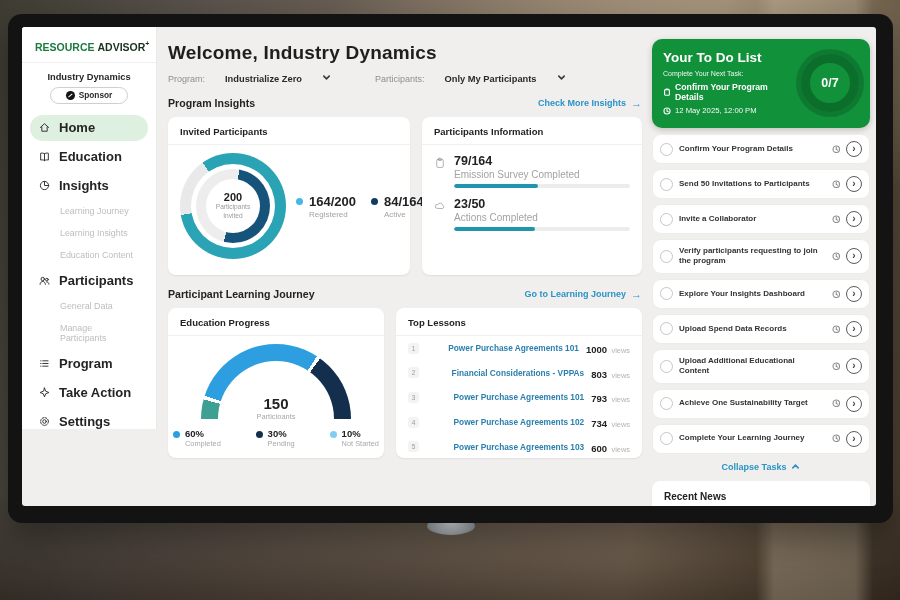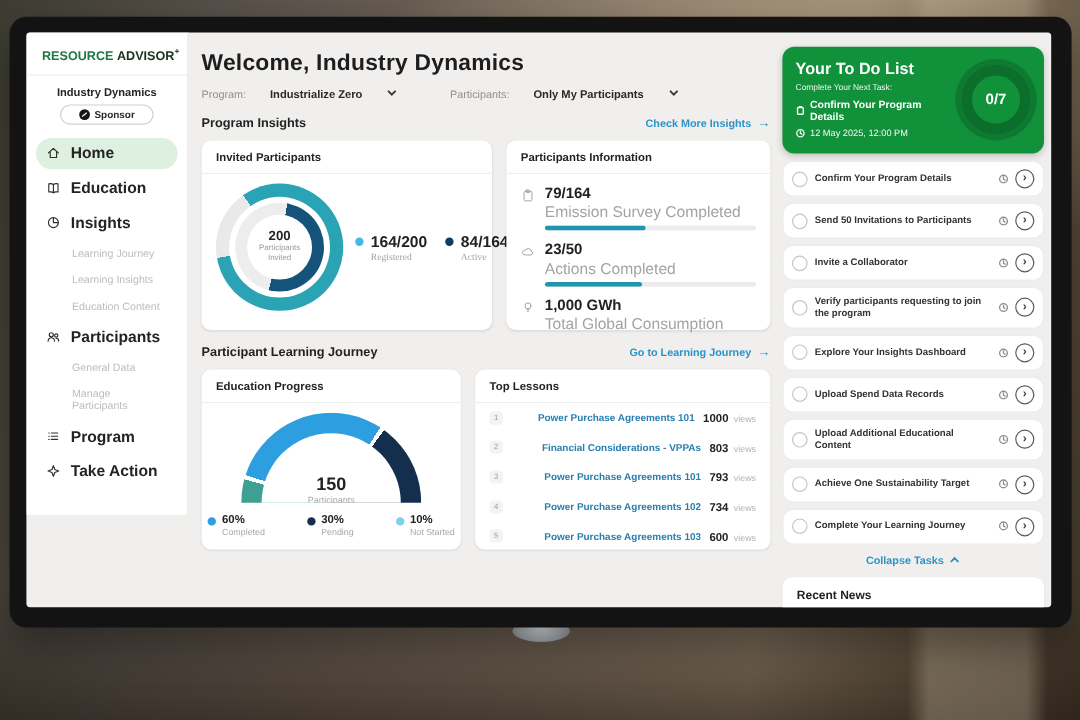--- a/index.html
+++ b/index.html
@@ -59,30 +59,30 @@
   .d-outer::after{content:"";position:absolute;inset:11px;background:#fff;border-radius:50%;}
   .d-inner{position:absolute;inset:16px;border-radius:50%;z-index:1;}
   .d-inner::after{content:"";position:absolute;inset:10px;background:#fff;border-radius:50%;}
   .d-center{position:absolute;inset:0;display:flex;flex-direction:column;align-items:center;justify-content:center;z-index:2;text-align:center;}
   .d-val{font-size:11px;font-weight:bold;color:#222;}
   .d-lab{font-size:6.6px;color:#9b9b9b;width:52px;line-height:1.3;}
   .dn-legend{display:flex;gap:15px;}
   .dn-item{display:flex;gap:6px;align-items:flex-start;}
   .dn-dot{width:7px;height:7px;border-radius:50%;margin-top:4px;flex:none;}
   .dn-val{font-size:13px;font-weight:bold;color:#222;}
-  .dn-lab{font-size:8px;color:#a3a3a3;margin-top:1px;font-family:Liberation Serif, serif;}
+  .dn-lab{font-size:8px;color:#a3a3a3;margin-top:1px;}
 
   
   .info-body{padding:9px 12px 0;display:flex;flex-direction:column;gap:8.5px;}
   .stat{display:flex;gap:8px;}
   .stat-ic{display:flex;margin-top:3px;}
   .stat-ic svg{width:12px;height:12px;fill:none;stroke:#9c9c9c;stroke-width:1.4;stroke-linecap:round;stroke-linejoin:round;}
   .stat-body{flex:1;}
   .stat-val{font-size:12.5px;font-weight:bold;color:#222;}
-  .stat-lab{font-size:13px;color:#a3a3a3;margin:1px 0 4px;}
+  .stat-lab{font-size:10px;color:#a3a3a3;margin:1px 0 4px;}
   .bar{height:4px;border-radius:2px;background:#ececec;overflow:hidden;}
   .bar i{display:block;height:100%;background:#1f96ad;border-radius:2px;}
 
   
   .gauge{position:relative;width:150px;height:75px;margin:8px auto 0;overflow:hidden;}
   .g-arc{position:absolute;left:0;top:0;width:150px;height:150px;border-radius:50%;}
   .g-arc::after{content:"";position:absolute;inset:17px;background:#fff;border-radius:50%;}
   .g-center{position:absolute;left:0;right:0;bottom:-2px;text-align:center;z-index:2;}
   .g-val{font-size:15px;font-weight:bold;color:#222;}
   .g-lab{font-size:7.5px;color:#a8a8a8;}
@@ -205,20 +205,29 @@
             <span>Program</span>
           </div>
           <div class="nav-item">
             <span class="nav-ic">
               <svg viewBox="0 0 22 22">
                 <path d="M11 3.5 l2 5.3 5.5 2.2 -5.5 2.2 -2 5.3 -2 -5.3 -5.5 -2.2 5.5 -2.2 z"></path>
               </svg>
             </span>
             <span>Take Action</span>
           </div>
+          <div class="nav-item">
+            <span class="nav-ic">
+              <svg viewBox="0 0 22 22">
+                <circle cx="11" cy="11" r="3"></circle>
+                <circle cx="11" cy="11" r="6.6" stroke-dasharray="3 2.2"></circle>
+              </svg>
+            </span>
+            <span>Settings</span>
+          </div>
         </nav>
     </aside>
 
     <main class="main">
       <h1>Welcome, Industry Dynamics</h1>
 
       <div class="filters">
         <div class="filter">
           <span>Program:</span>
           <span class="fvalue">Industrialize Zero</span>
@@ -299,32 +308,20 @@
                   </svg>
                 </span>
               <div class="stat-body">
                 <div class="stat-val">23/50</div>
                 <div class="stat-lab">Actions Completed</div>
                 <div class="bar">
                     <i style="width: 46%;"></i>
                   </div>
               </div>
             </div>
-            <div class="stat">
-              <span class="stat-ic">
-                  <svg viewBox="0 0 22 22">
-                    <circle cx="11" cy="9" r="4.6"></circle>
-                    <path d="M9.3 14.5 h3.4 M10 17.2 h2"></path>
-                  </svg>
-                </span>
-              <div class="stat-body">
-                <div class="stat-val">1,000 GWh</div>
-                <div class="stat-lab">Total Global Consumption</div>
-              </div>
-            </div>
           </div>
         </section>
       </div>
 
       <div class="sec-row">
         <h2>Participant Learning Journey</h2>
         <a class="sec-link">
           <span>Go to Learning Journey</span>
           <span class="arr">→</span>
         </a>

